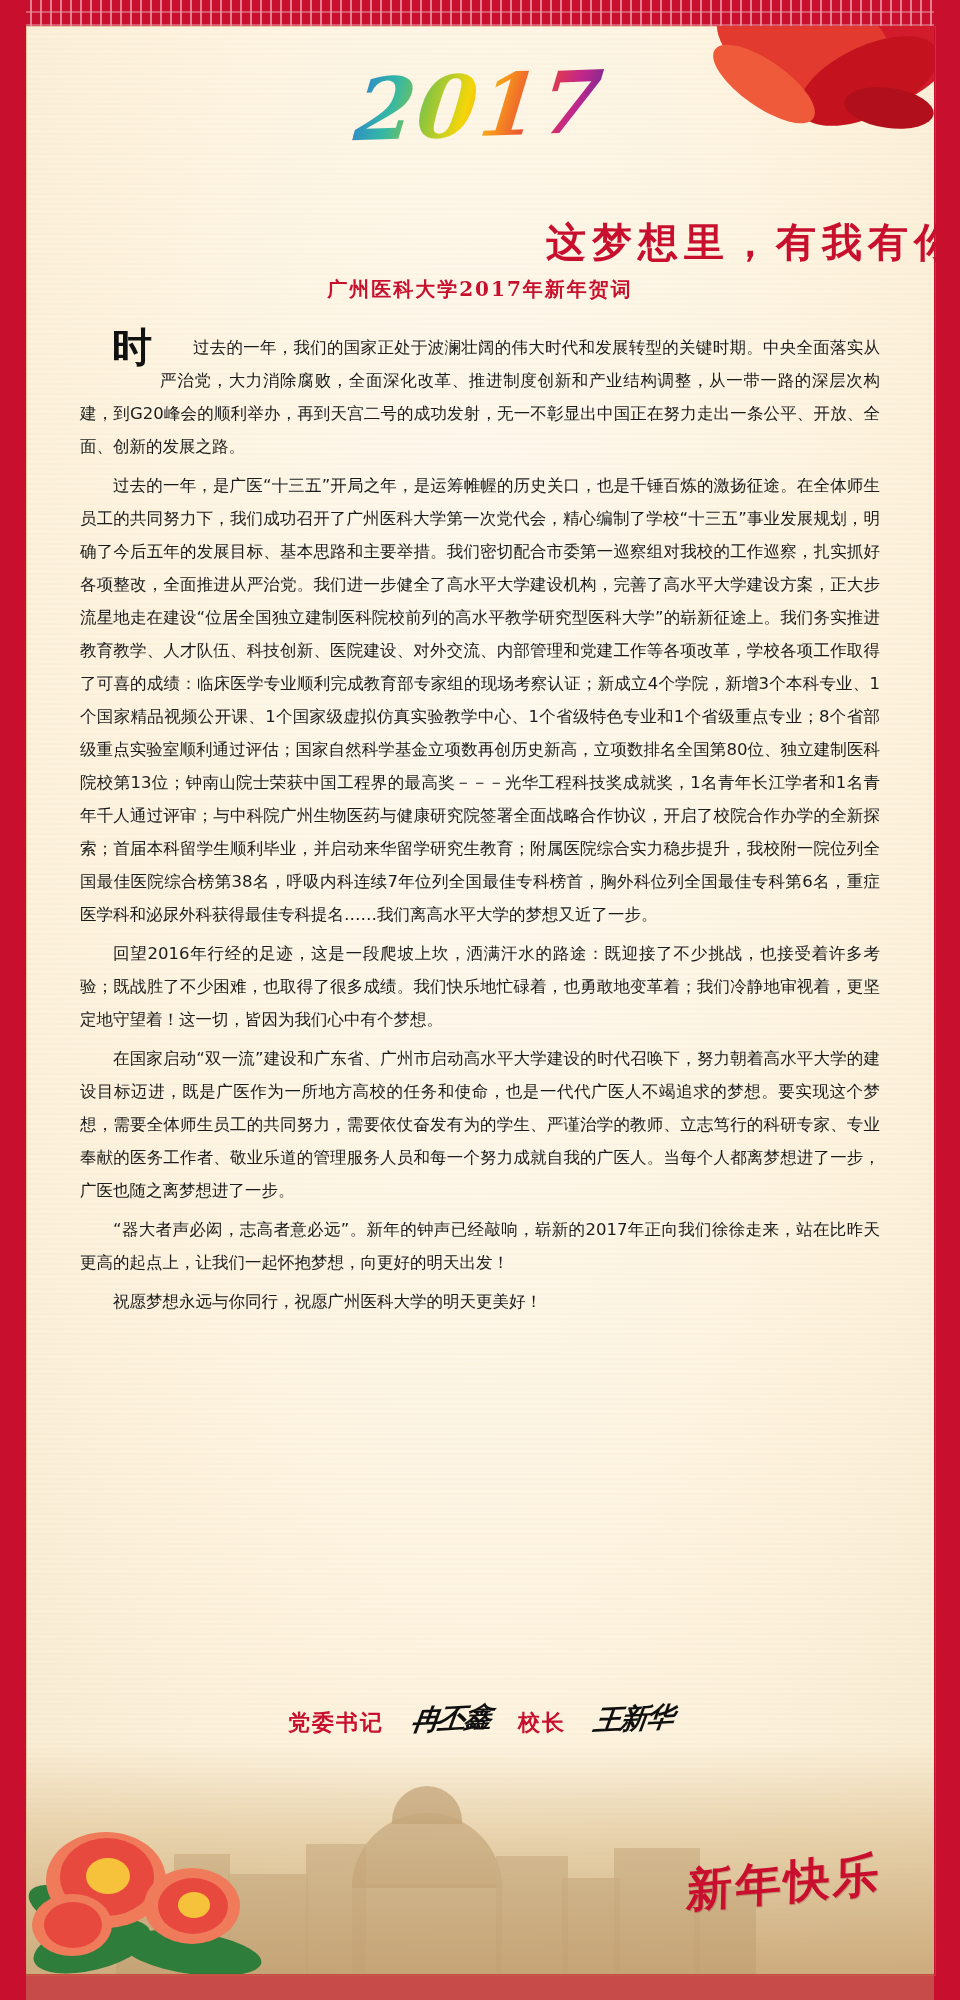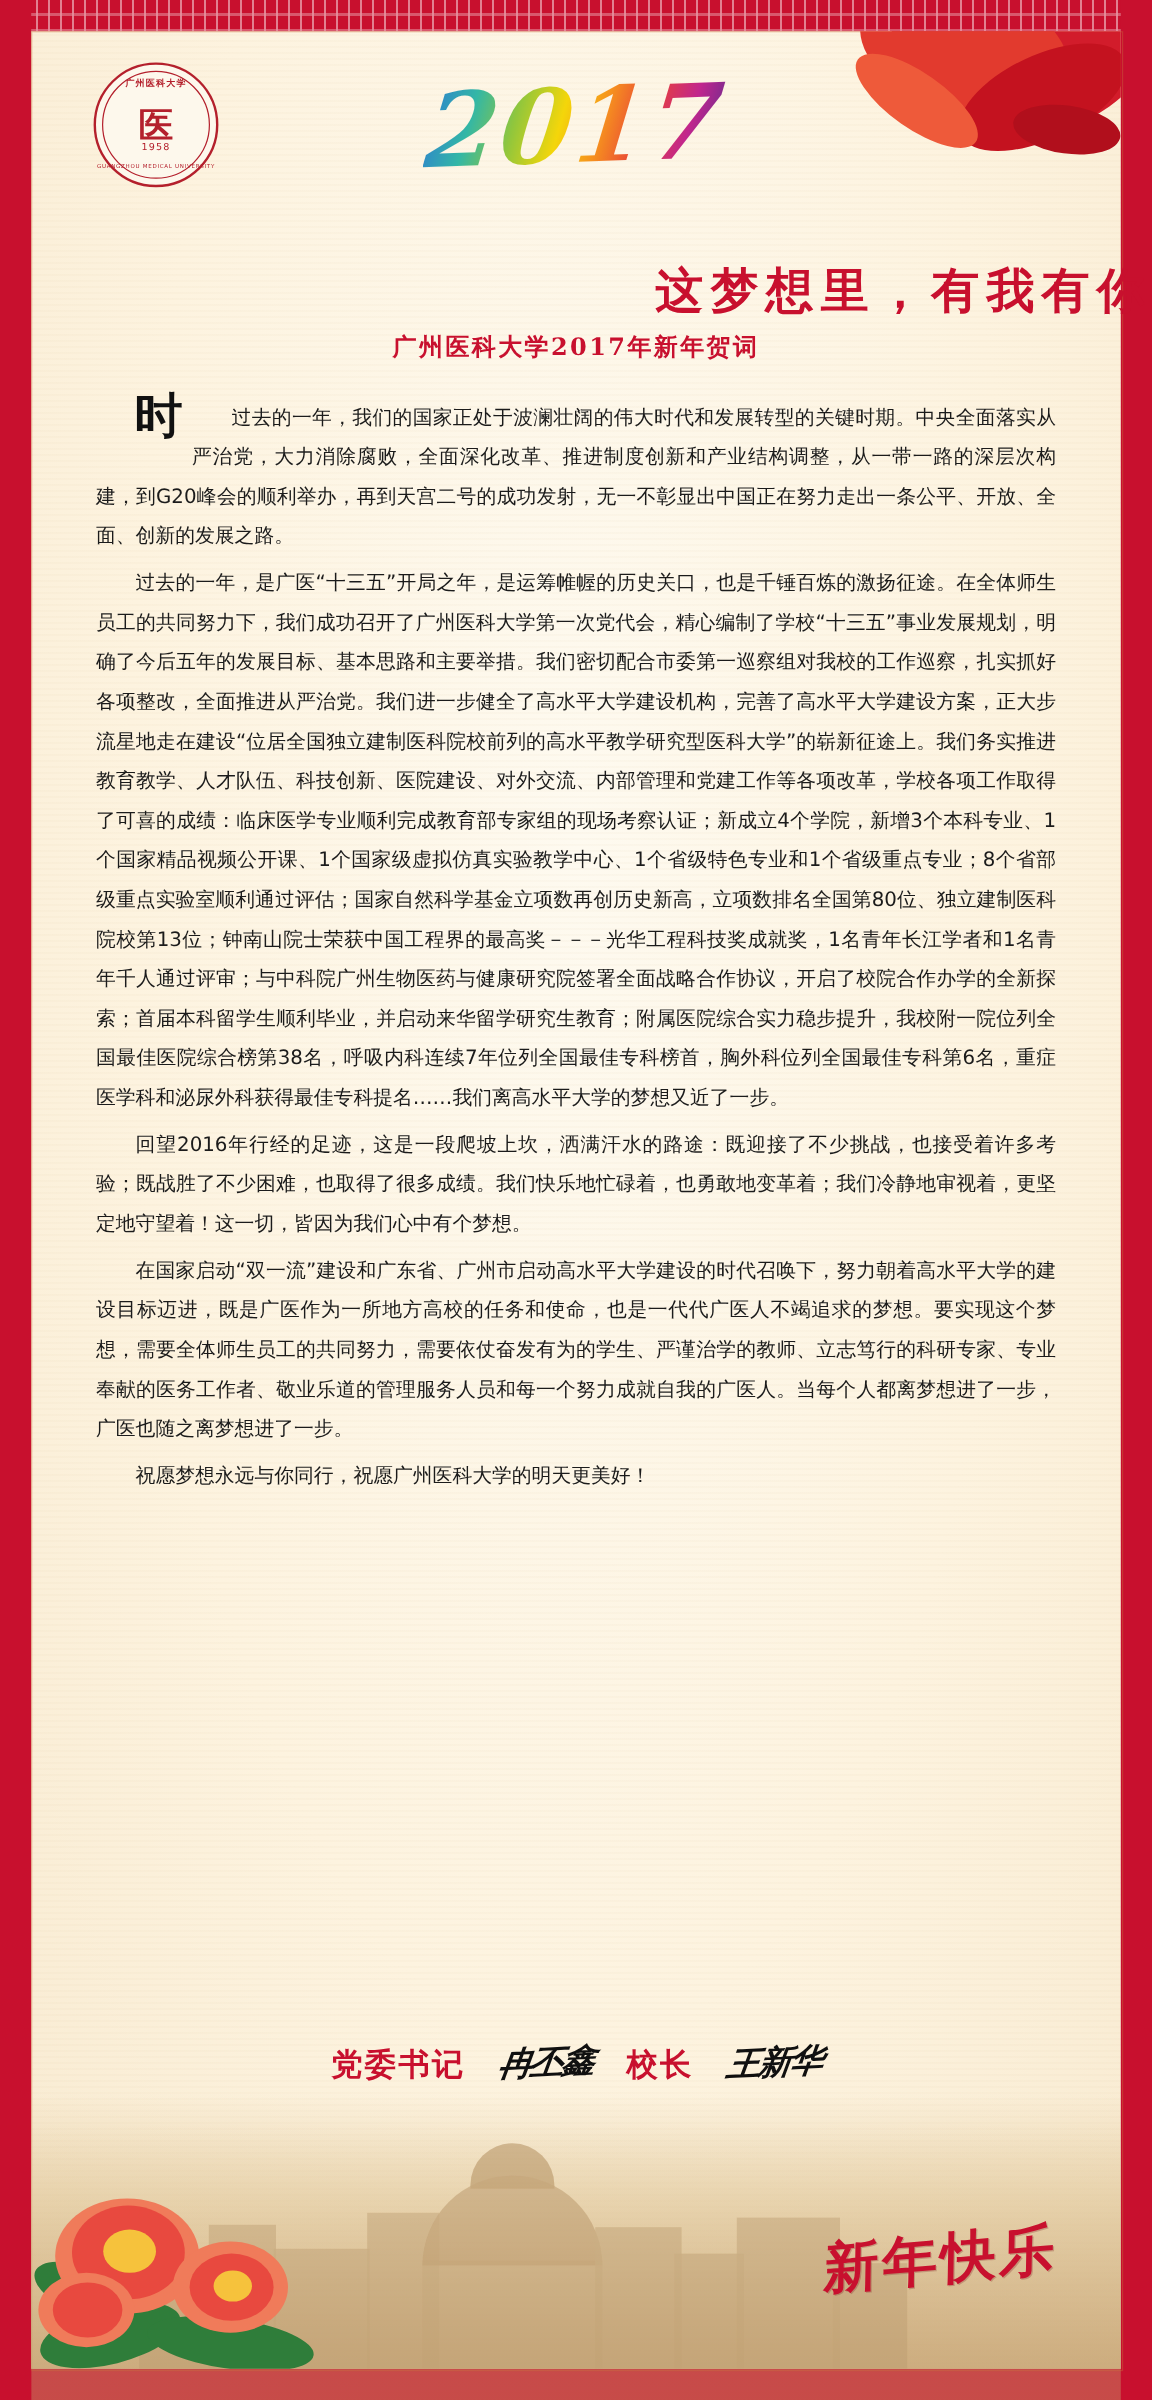--- a/index.html
+++ b/index.html
@@ -116,21 +116,21 @@
     font-size:40px;line-height:1;font-weight:bold;color:#111;
     margin:2px 8px 0 32px;
   }
 
   
   .sign-row{
     position:absolute;left:0;right:0;top:1700px;
     display:flex;justify-content:center;align-items:flex-end;gap:28px;
     font-family:"DejaVu Serif","Liberation Serif",serif;
   }
-  .sign-label{font-size:26px;font-weight:bold;color:#c8102e;letter-spacing:2px;}
+  .sign-label{font-size:22px;font-weight:bold;color:#c8102e;letter-spacing:2px;}
   .sign-name{
     font-size:28px;color:#101010;font-style:italic;font-weight:bold;
     font-family:"DejaVu Serif","Liberation Serif",serif;
     transform:skewX(-10deg) rotate(-3deg);letter-spacing:-2px;
   }
 
   
   .bottom{
     position:absolute;left:26px;right:26px;bottom:26px;height:230px;overflow:hidden;
     background:linear-gradient(180deg, rgba(253,243,223,0) 0%, rgba(222,196,150,.55) 38%, rgba(196,160,110,.75) 100%);
@@ -182,44 +182,37 @@
   <div class="inner-line"></div>
 
   <div class="ribbon">
     <i class="r1"></i>
       <i class="r2"></i>
       <i class="r3"></i>
       <i class="r4"></i>
       <i class="r5"></i>
   </div>
 
-  <div class="logo">
-    <div class="ring"></div>
-    <div class="ring2"></div>
-    <div class="cn">广州医科大学</div>
-    <div class="mark">医</div>
-    <div class="year">1958</div>
-    <div class="en">GUANGZHOU MEDICAL UNIVERSITY</div>
-  </div>
 
   <div class="year2017">
     <span>2017</span>
   </div>
 
   <div class="headline">这梦想里，有我有你</div>
   <div class="subhead">广州医科大学2017年新年贺词</div>
 
   <div class="body-wrap">
     <p class="para first">
       <span class="dropcap">时</span>
     </p>
     <p class="para">过去的一年，我们的国家正处于波澜壮阔的伟大时代和发展转型的关键时期。中央全面落实从严治党，大力消除腐败，全面深化改革、推进制度创新和产业结构调整，从一带一路的深层次构建，到G20峰会的顺利举办，再到天宫二号的成功发射，无一不彰显出中国正在努力走出一条公平、开放、全面、创新的发展之路。</p>
     <p class="para">过去的一年，是广医“十三五”开局之年，是运筹帷幄的历史关口，也是千锤百炼的激扬征途。在全体师生员工的共同努力下，我们成功召开了广州医科大学第一次党代会，精心编制了学校“十三五”事业发展规划，明确了今后五年的发展目标、基本思路和主要举措。我们密切配合市委第一巡察组对我校的工作巡察，扎实抓好各项整改，全面推进从严治党。我们进一步健全了高水平大学建设机构，完善了高水平大学建设方案，正大步流星地走在建设“位居全国独立建制医科院校前列的高水平教学研究型医科大学”的崭新征途上。我们务实推进教育教学、人才队伍、科技创新、医院建设、对外交流、内部管理和党建工作等各项改革，学校各项工作取得了可喜的成绩：临床医学专业顺利完成教育部专家组的现场考察认证；新成立4个学院，新增3个本科专业、1个国家精品视频公开课、1个国家级虚拟仿真实验教学中心、1个省级特色专业和1个省级重点专业；8个省部级重点实验室顺利通过评估；国家自然科学基金立项数再创历史新高，立项数排名全国第80位、独立建制医科院校第13位；钟南山院士荣获中国工程界的最高奖－－－光华工程科技奖成就奖，1名青年长江学者和1名青年千人通过评审；与中科院广州生物医药与健康研究院签署全面战略合作协议，开启了校院合作办学的全新探索；首届本科留学生顺利毕业，并启动来华留学研究生教育；附属医院综合实力稳步提升，我校附一院位列全国最佳医院综合榜第38名，呼吸内科连续7年位列全国最佳专科榜首，胸外科位列全国最佳专科第6名，重症医学科和泌尿外科获得最佳专科提名……我们离高水平大学的梦想又近了一步。</p>
     <p class="para">回望2016年行经的足迹，这是一段爬坡上坎，洒满汗水的路途：既迎接了不少挑战，也接受着许多考验；既战胜了不少困难，也取得了很多成绩。我们快乐地忙碌着，也勇敢地变革着；我们冷静地审视着，更坚定地守望着！这一切，皆因为我们心中有个梦想。</p>
     <p class="para">在国家启动“双一流”建设和广东省、广州市启动高水平大学建设的时代召唤下，努力朝着高水平大学的建设目标迈进，既是广医作为一所地方高校的任务和使命，也是一代代广医人不竭追求的梦想。要实现这个梦想，需要全体师生员工的共同努力，需要依仗奋发有为的学生、严谨治学的教师、立志笃行的科研专家、专业奉献的医务工作者、敬业乐道的管理服务人员和每一个努力成就自我的广医人。当每个人都离梦想进了一步，广医也随之离梦想进了一步。</p>
+    <p class="para">“器大者声必闳，志高者意必远”。新年的钟声已经敲响，崭新的2017年正向我们徐徐走来，站在比昨天更高的起点上，让我们一起怀抱梦想，向更好的明天出发！</p>
     <p class="para">祝愿梦想永远与你同行，祝愿广州医科大学的明天更美好！</p>
   </div>
 
   <div class="sign-row">
     <span class="sign-label">党委书记</span>
     <span class="sign-name">冉丕鑫</span>
     <span class="sign-label">校长</span>
     <span class="sign-name">王新华</span>
   </div>
 

